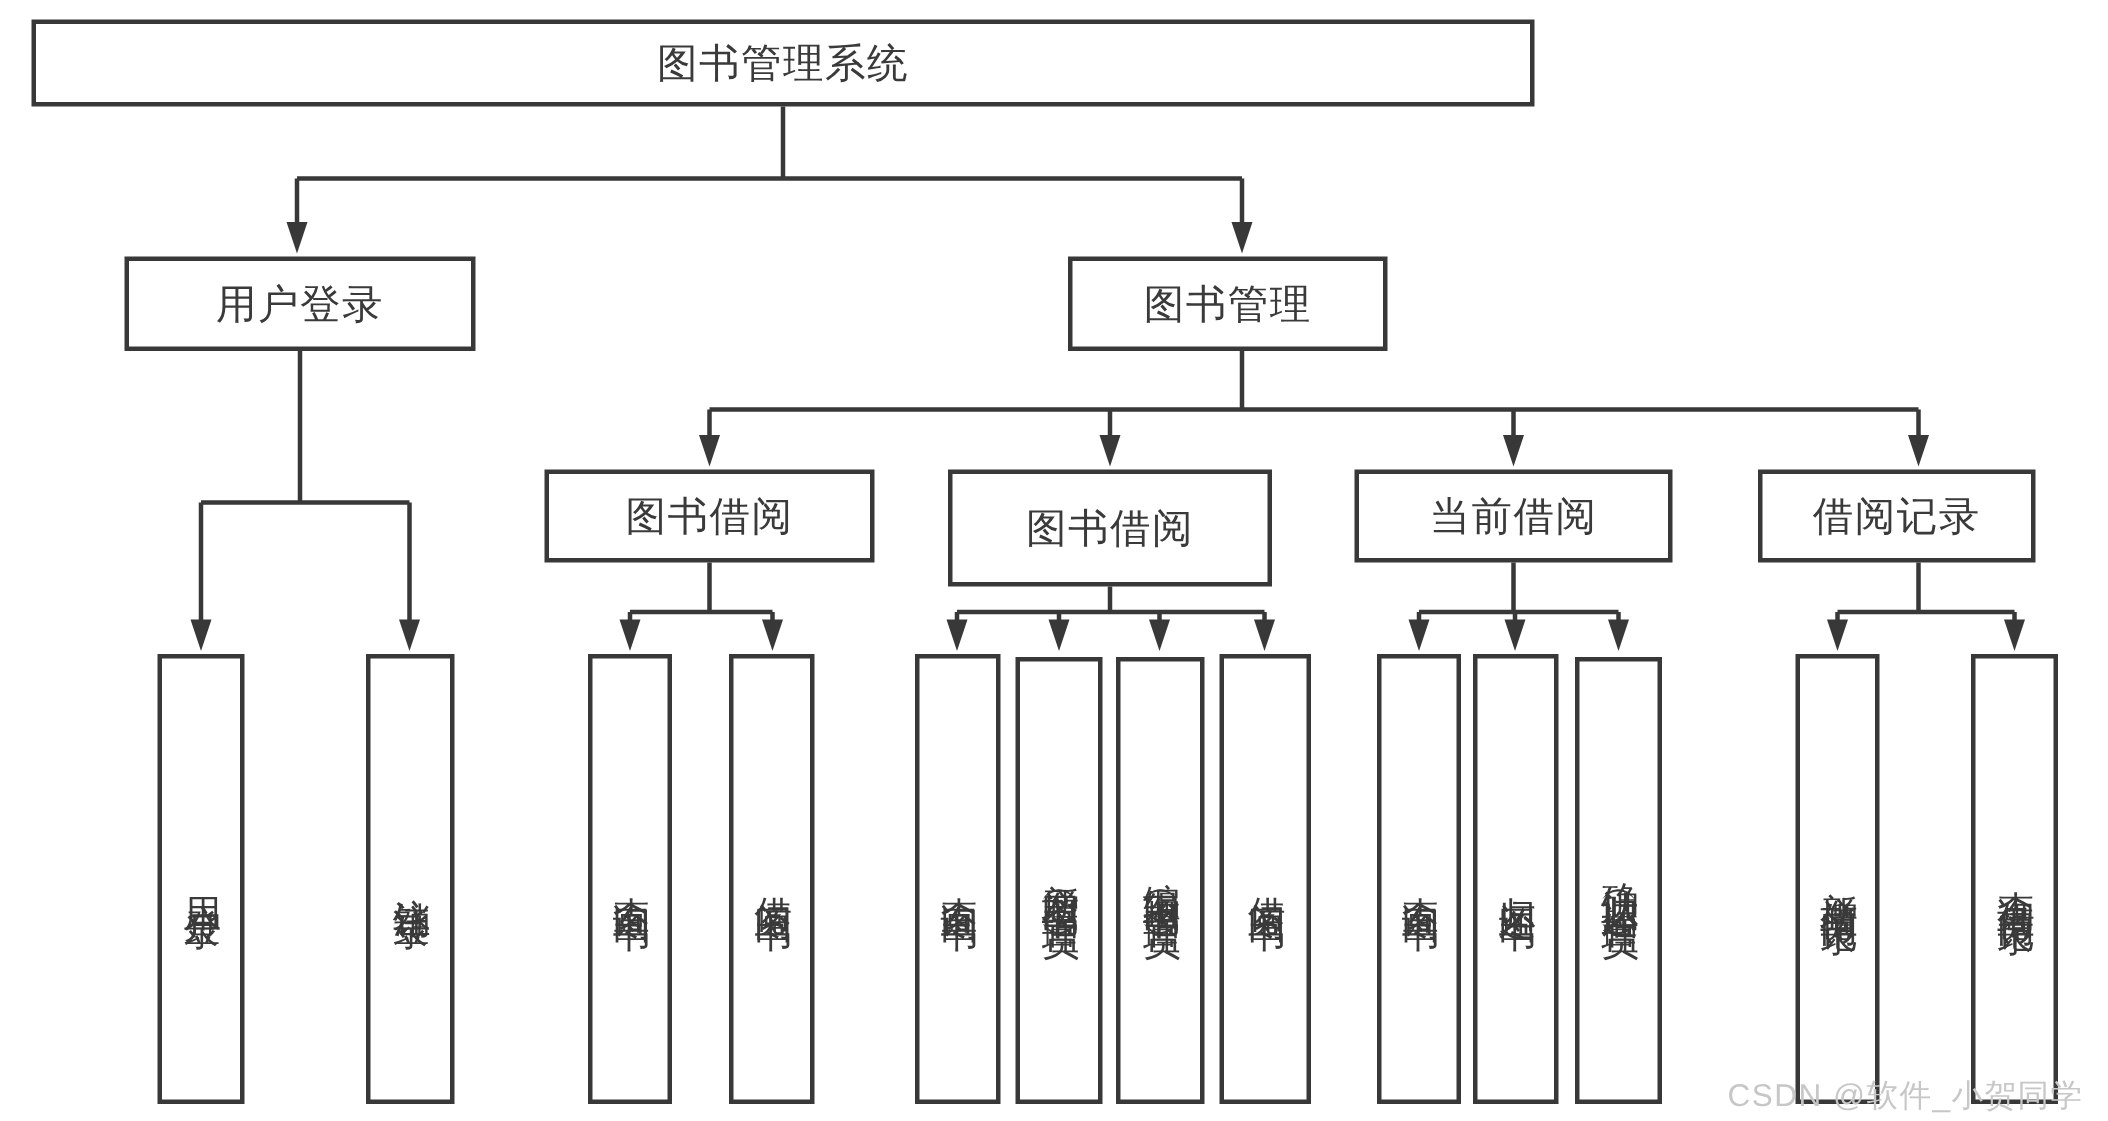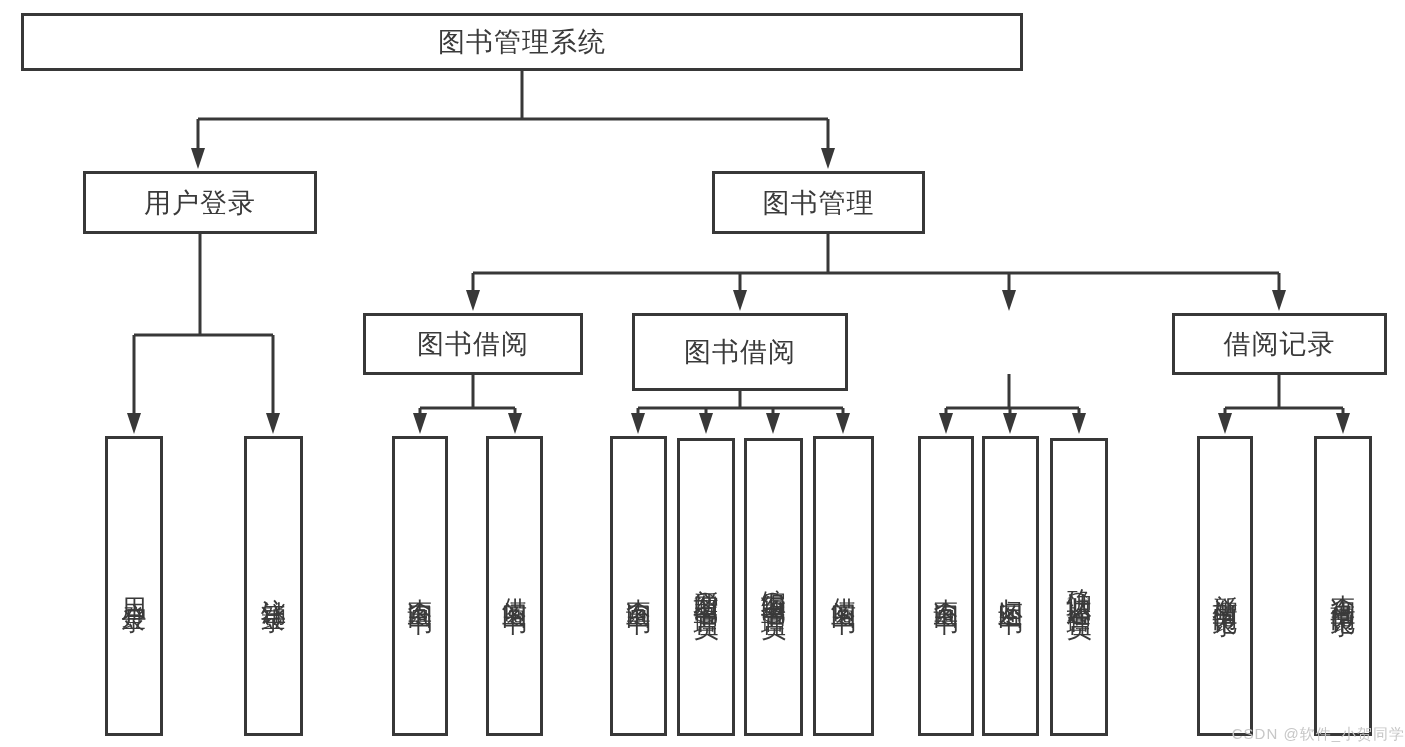--- a/index.html
+++ b/index.html
@@ -28,23 +28,23 @@
   }
   .node.v span{
     writing-mode:vertical-rl;
     text-orientation:mixed;
     font-size:25px;
     letter-spacing:4px;
     line-height:1;
   }
   .watermark{
     position:absolute;
-    right:0;
+    right:16px;
     bottom:3px;
-    font-size:15px;
+    font-size:21px;
     color:#c7c7c7;
     letter-spacing:1px;
     white-space:nowrap;
     z-index:5;
   }
 </style>
 </head>
 <body>
 
 <div class="stage">
@@ -92,21 +92,24 @@
   <div class="node h" style="left:712px;top:171px;width:213px;height:63px">
     <span>图书管理</span>
   </div>
 
   <div class="node h" style="left:363px;top:313px;width:220px;height:62px">
     <span>图书借阅</span>
   </div>
   <div class="node h" style="left:632px;top:313px;width:216px;height:78px">
     <span>图书借阅</span>
   </div>
-  <div class="node h" style="left:1172px;top:313px;width:215px;height:62px">
+  <div class="node h" style="left:903px;top:313px;width:212px;height:62px">
+    <span>当前借阅</span>
+  </div>
+  <div class="node h" style="left:1172px;top:313px;width:185px;height:62px">
     <span>借阅记录</span>
   </div>
 
   <div class="node v" style="left:105px;top:436px;width:58px;height:300px">
     <span>用户登录</span>
   </div>
   <div class="node v" style="left:244px;top:436px;width:59px;height:300px">
     <span>注销登录</span>
   </div>
 

